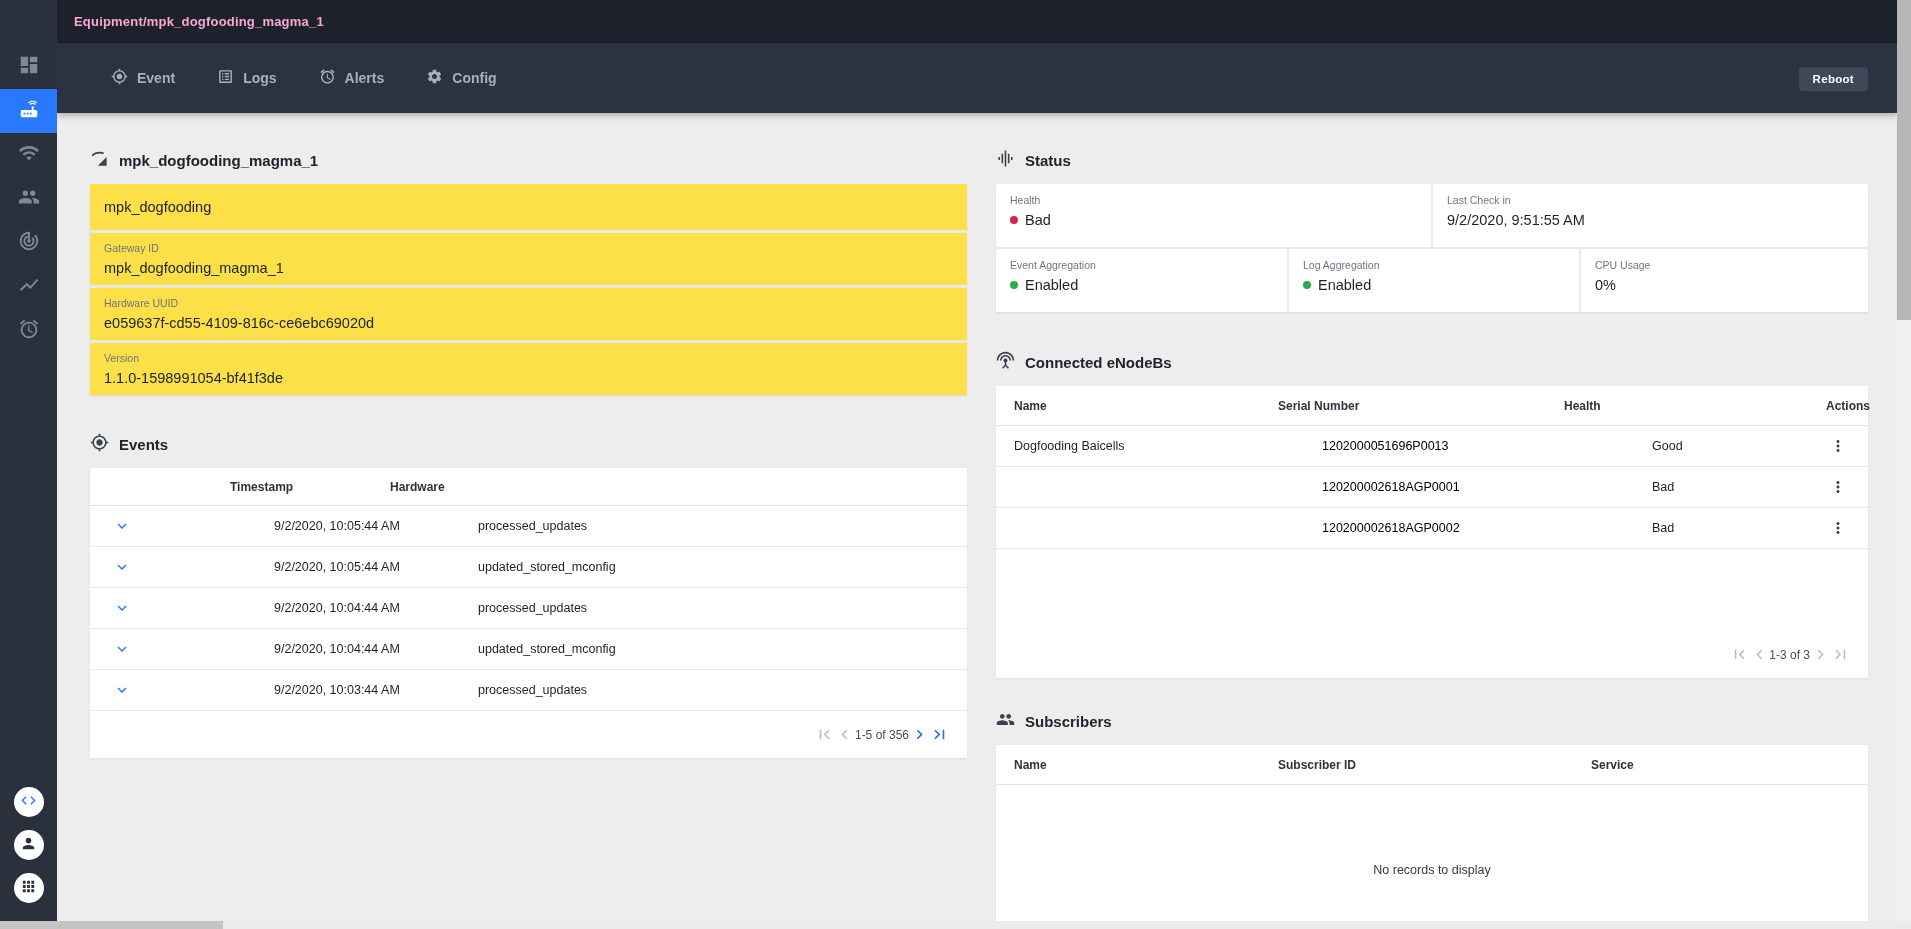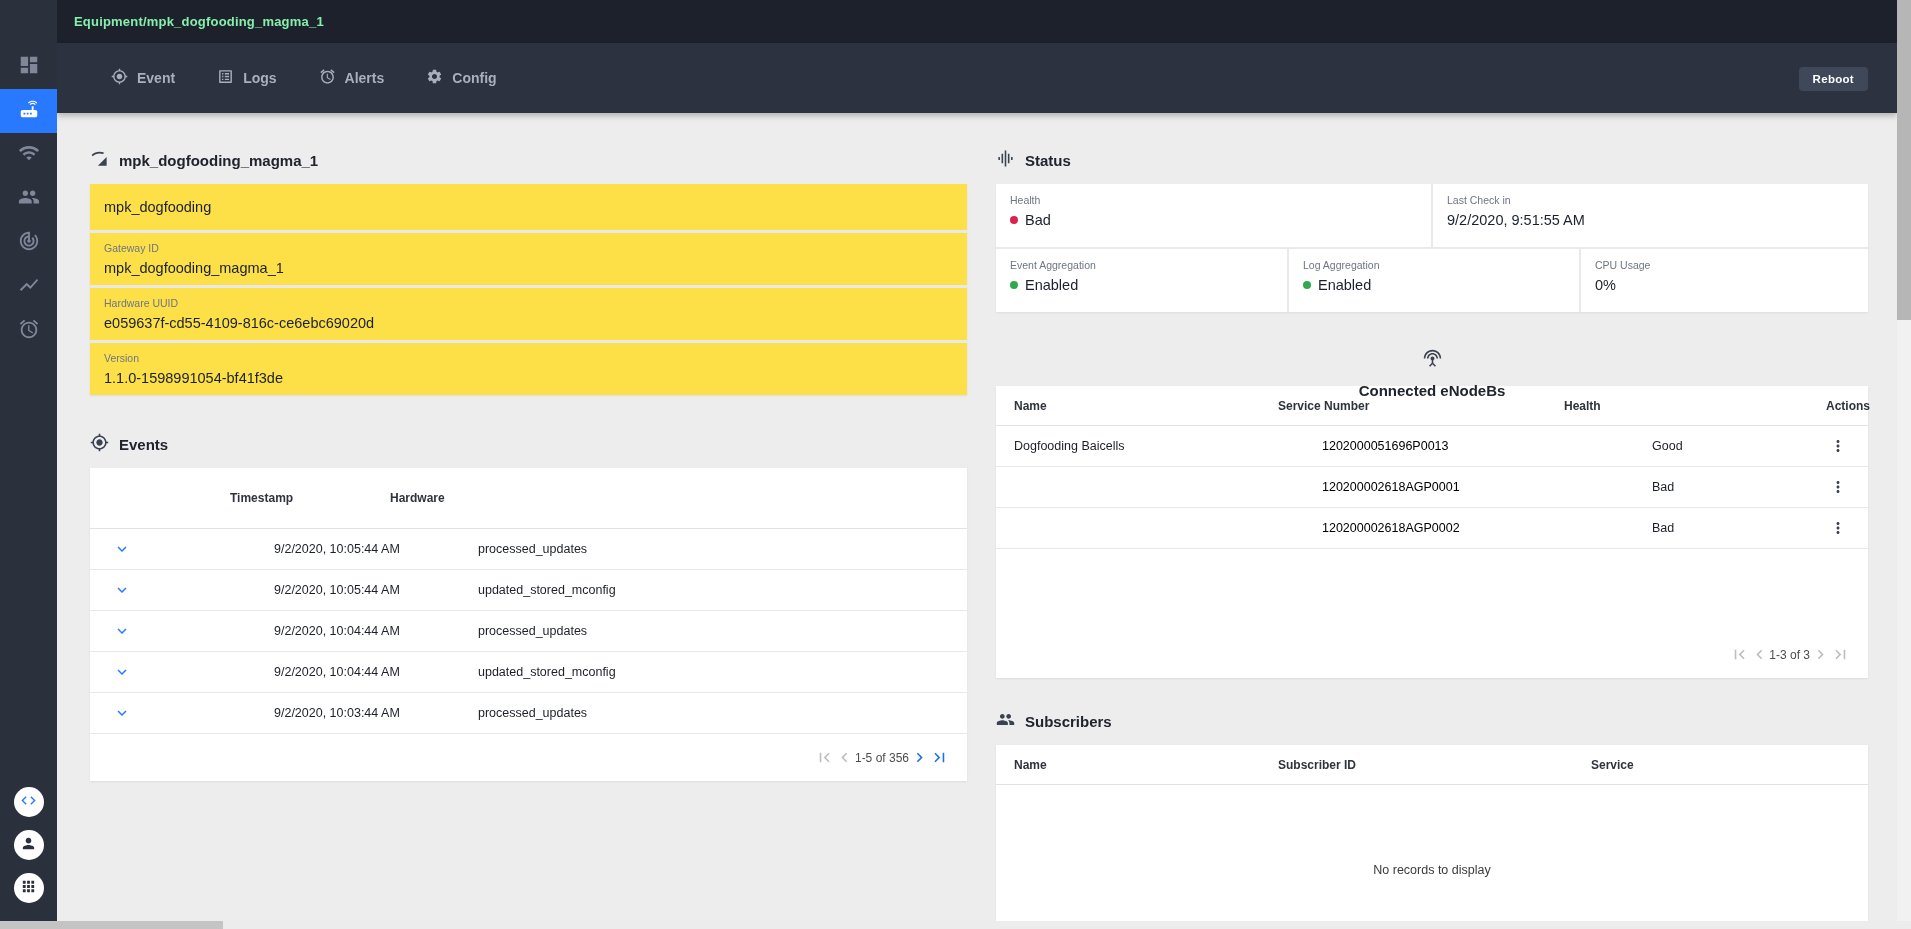--- a/index.html
+++ b/index.html
@@ -22,21 +22,21 @@
   .side-item.active { background:#2979ff; color:#ffffff; }
   .side-bottom { margin-top:auto; padding-bottom:18px; display:flex; flex-direction:column; align-items:center; gap:13px; }
   .circle-btn { width:30px; height:30px; border-radius:50%; background:#ffffff; display:flex; align-items:center; justify-content:center; cursor:pointer; }
   .circle-btn svg { width:17px; height:17px; }
   .circle-btn.code { color:#2979ff; }
   .circle-btn.dark { color:#2b303d; }
 
   
   .crumbbar { position:absolute; left:57px; top:0; right:14px; height:43px; background:#1d212b;
               display:flex; align-items:center; padding-left:17px; z-index:30; }
-  .crumbbar .crumb { color:#86efac; font-size:13px; font-weight:700; letter-spacing:.2px; }
+  .crumbbar .crumb { color:#f9a8d4; font-size:13px; font-weight:700; letter-spacing:.2px; }
   .tabbar { position:absolute; left:57px; top:43px; right:14px; height:70px; background:#2d3240;
             display:flex; align-items:stretch; padding-left:33px; z-index:30;
             box-shadow:0 3px 6px rgba(0,0,0,.25); }
   .tab { display:flex; align-items:center; gap:9px; padding:0 21px; color:#a9afbd; font-size:14px; font-weight:700;
          position:relative; cursor:pointer; }
   .tab svg { width:17px; height:17px; }
   .tab.active { color:#ffffff; }
   .tab.active::after { content:""; position:absolute; left:0; right:0; bottom:0; height:4px; background:#2979ff; }
   .reboot-btn { position:absolute; right:29px; top:24px; height:24px; background:#3e4859; color:#fff;
                 border:none; border-radius:4px; font-family:inherit; font-size:11.5px; font-weight:700;
@@ -66,21 +66,21 @@
   .status-row { display:flex; gap:2px; }
   .status-cell { background:#fff; padding:10px 14px; height:63px; }
   .dot { display:inline-block; width:8px; height:8px; border-radius:50%; margin-right:7px; vertical-align:1px; }
   .dot.red { background:#d9234e; } .dot.green { background:#2fa84f; }
 
   
   .tbl-header { display:grid; align-items:center; font-size:12px; font-weight:700; color:#2e333c;
                 border-bottom:1.5px solid #e2e2e2; }
   .tbl-row { display:grid; align-items:center; font-size:12.5px; color:#1c2026; border-bottom:1.5px solid #e8e8e8;gap:44px; }
   .events-grid { grid-template-columns:140px 160px 1fr; }
-  .events-card .tbl-header { height:61px; }
+  .events-card .tbl-header { height:38px; }
   .events-card .tbl-row { height:41px; }
   .expand-btn { margin-left:20px; width:24px; height:24px; border:none; background:none; color:#2979ff; cursor:pointer;
                 display:flex; align-items:center; justify-content:center; padding:0; }
   .expand-btn svg { width:18px; height:18px; }
 
   .enb-grid { grid-template-columns:264px 286px 1fr 24px; padding:0 18px; }
   .enb-card .tbl-header { height:40px; }
   .enb-card .tbl-row { height:41px; }
   .enb-filler { height:82px; }
   .link { color:#000000; text-decoration:none; cursor:pointer; }
@@ -95,21 +95,21 @@
   
   .pagination { height:47px; display:flex; align-items:center; justify-content:flex-end; padding-right:18px; }
   .pg-btn { border:none; background:none; padding:0; width:20px; height:20px; display:flex; align-items:center;
             justify-content:center; cursor:pointer; }
   .pg-btn svg { width:19px; height:19px; }
   .pg-btn.disabled { color:#bdbdbd; cursor:default; }
   .pg-btn.enabled { color:#1e6fe8; }
   .pg-label { font-size:12px; color:#4c4c4c; font-weight:500; }
 
   .mt-events { margin-top:36px; }
-  .mt-enb { margin-top:37px;flex-direction:column; }
+  .mt-enb { margin-top:37px; }
   .mt-sub { margin-top:30px; }
 </style>
 </head>
 <body>
 
 <div class="app">
 
   <nav class="sidebar">
     <div class="side-nav">
       <div class="side-item">
@@ -354,21 +354,21 @@
       <div class="section-title mt-enb">
         <span><svg viewBox="0 0 24 24" fill="currentColor" width="19" height="19">
               <path d="M12 5c-3.87 0-7 3.13-7 7h2c0-2.76 2.24-5 5-5s5 2.24 5 5h2c0-3.87-3.13-7-7-7zm1 9.29c.88-.39 1.5-1.26 1.5-2.29 0-1.38-1.12-2.5-2.5-2.5S9.5 10.62 9.5 12c0 1.02.62 1.9 1.5 2.29v3.3L7.59 21 9 22.41l3-3 3 3L16.41 21 13 17.59v-3.3zM12 1C5.93 1 1 5.93 1 12h2c0-4.97 4.03-9 9-9s9 4.03 9 9h2c0-6.07-4.93-11-11-11z"></path>
             </svg></span>
         <span class="t">Connected eNodeBs</span>
       </div>
 
       <div class="card enb-card">
         <div class="tbl-header enb-grid">
           <div>Name</div>
-          <div>Service Number</div>
+          <div>Serial Number</div>
           <div>Health</div>
           <div>Actions</div>
         </div>
 
         <div class="tbl-row enb-grid">
           <div>Dogfooding Baicells</div>
           <div><a class="link">1202000051696P0013</a></div>
           <div>Good</div>
           <button class="kebab-btn">
               <svg viewBox="0 0 24 24" fill="currentColor">

